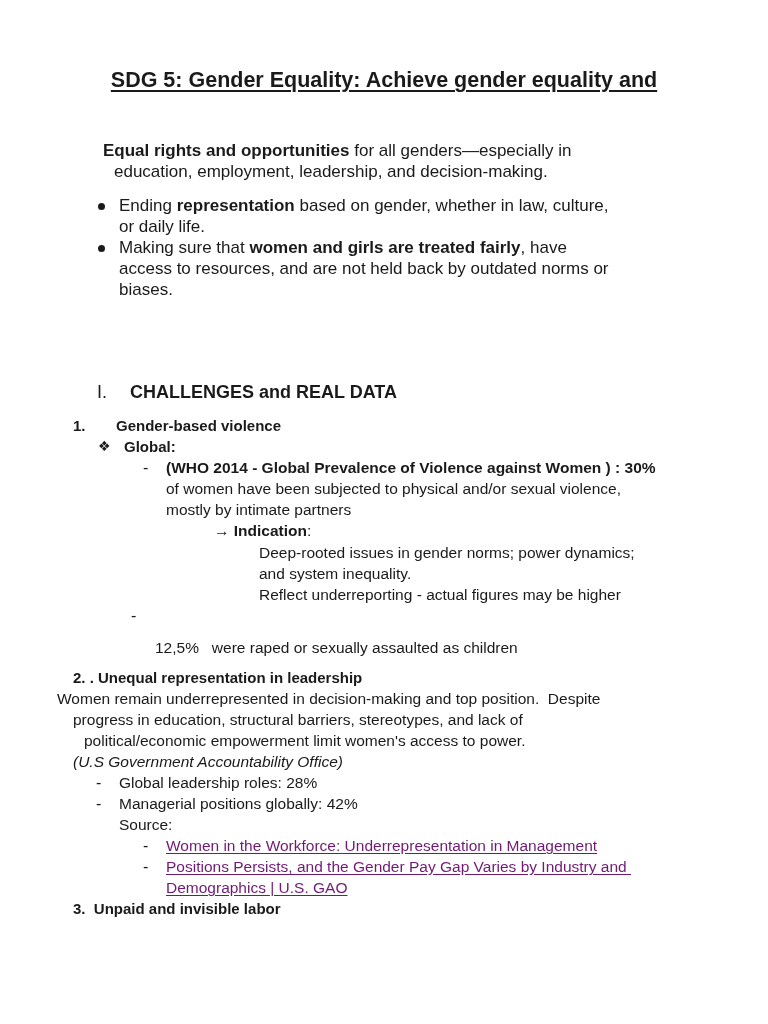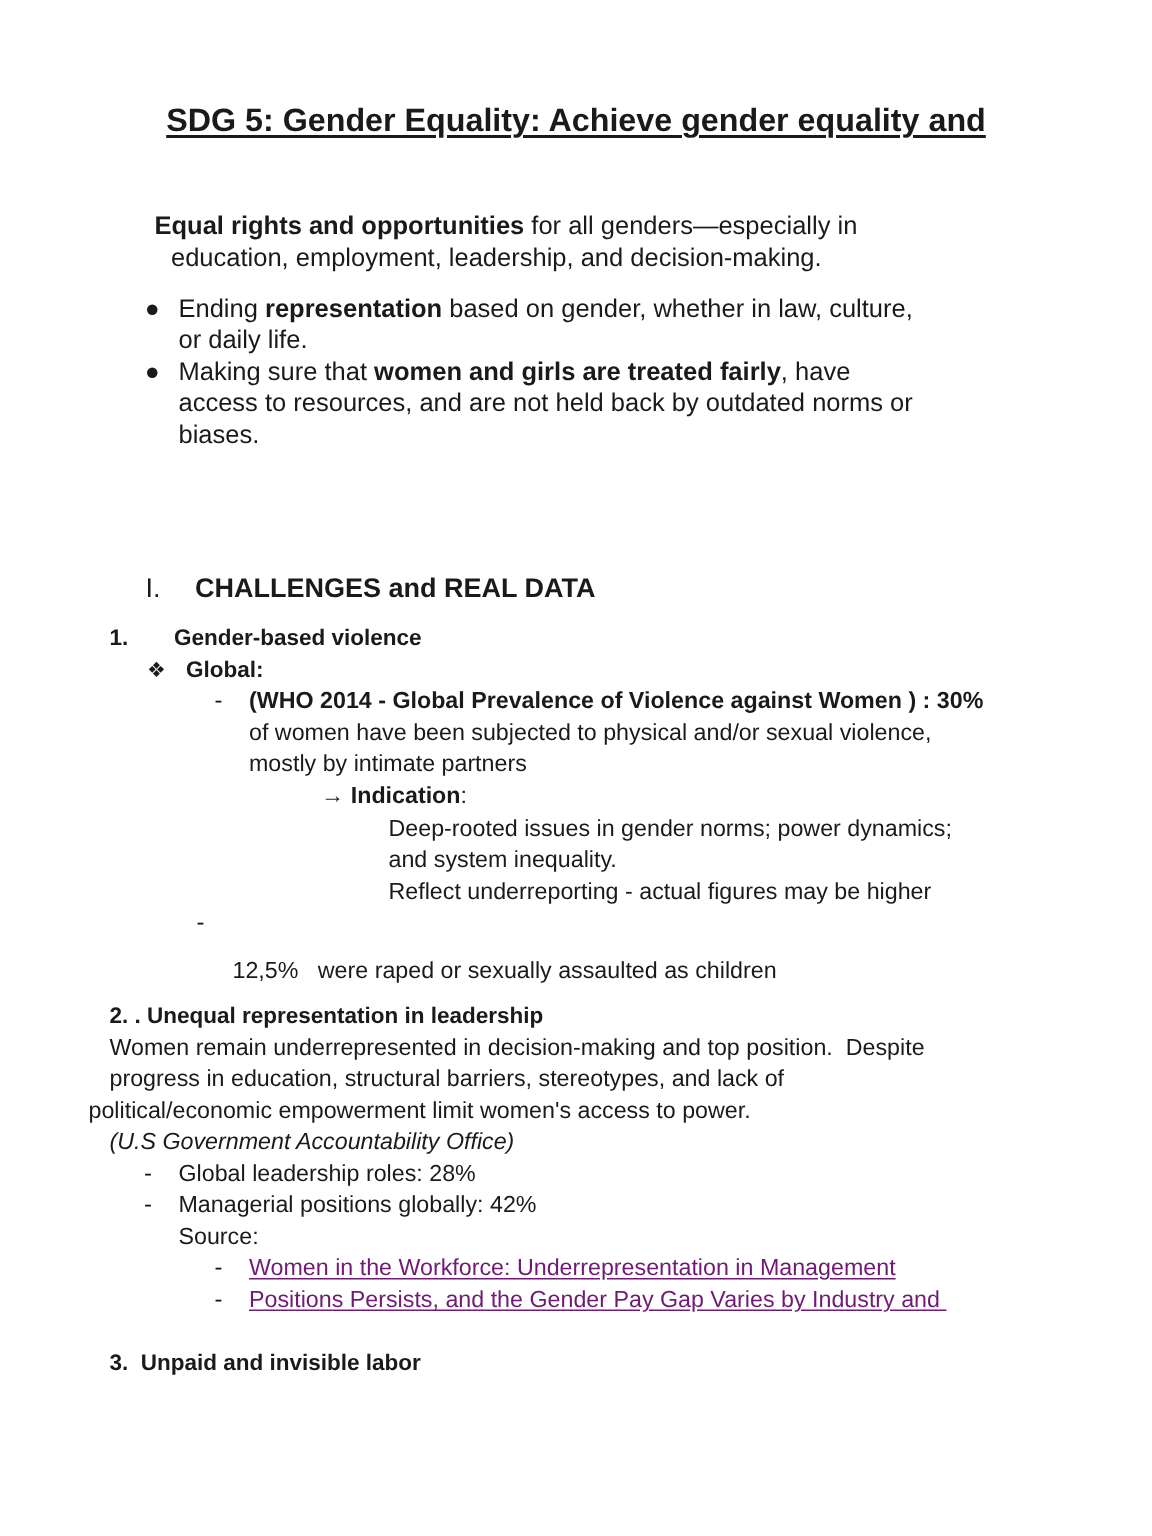--- a/index.html
+++ b/index.html
@@ -109,31 +109,32 @@
     <span class="b">Indication</span><span>:</span>
   </div>
   <div class="ln" style="left:259px; top:542px; font-size:15.5px;">Deep-rooted issues in gender norms; power dynamics;</div>
   <div class="ln" style="left:259px; top:563px; font-size:15.5px;">and system inequality.</div>
   <div class="ln" style="left:259px; top:584px; font-size:15.5px;">Reflect underreporting - actual figures may be higher</div>
 
   <div class="dash" style="left:131px; top:605px;">-</div>
   <div class="ln" style="left:155px; top:605px; font-size:15.5px; white-space:pre;margin-top:32px;">12,5%   were raped or sexually assaulted as children</div>
 
   <div class="ln h2" style="left:73px; top:667px;">2. . Unequal representation in leadership</div>
-  <div class="ln" style="left:73px; top:688px; font-size:15.5px; white-space:pre;">Women remain underrepresented in decision-making and top position.  Despite</div>
+  <div class="ln" style="left:57px; top:688px; font-size:15.5px; white-space:pre;">Women remain underrepresented in decision-making and top position.  Despite</div>
   <div class="ln" style="left:73px; top:709px; font-size:15.5px;">progress in education, structural barriers, stereotypes, and lack of</div>
-  <div class="ln" style="left:59px; top:730px; font-size:15.5px;">political/economic empowerment limit women's access to power.</div>
+  <div class="ln" style="left:84px; top:730px; font-size:15.5px;">political/economic empowerment limit women's access to power.</div>
   <div class="ln" style="left:73px; top:751px; font-size:15.5px;font-style:italic;">(U.S Government Accountability Office)</div>
 
   <div class="dash" style="left:96px; top:772px;">-</div>
   <div class="ln" style="left:119px; top:772px; font-size:15.5px;">Global leadership roles: 28%</div>
   <div class="dash" style="left:96px; top:793px;">-</div>
   <div class="ln" style="left:119px; top:793px; font-size:15.5px;">Managerial positions globally: 42%</div>
   <div class="ln" style="left:119px; top:814px; font-size:15.5px;">Source:</div>
 
   <div class="dash" style="left:143px; top:835px;">-</div>
   <div class="ln link" style="left:166px; top:835px; font-size:15.5px;">Women in the Workforce: Underrepresentation in Management</div>
   <div class="dash" style="left:143px; top:856px;">-</div>
   <div class="ln link" style="left:166px; top:856px; font-size:15.5px; white-space:pre;">Positions Persists, and the Gender Pay Gap Varies by Industry and </div>
+  <div class="ln link" style="left:166px; top:877px; font-size:15.5px;">Demographics | U.S. GAO</div>
 
   <div class="ln h2" style="left:73px; top:898px; white-space:pre;">3.  Unpaid and invisible labor</div>
 
 </div>
 
 </body></html>

